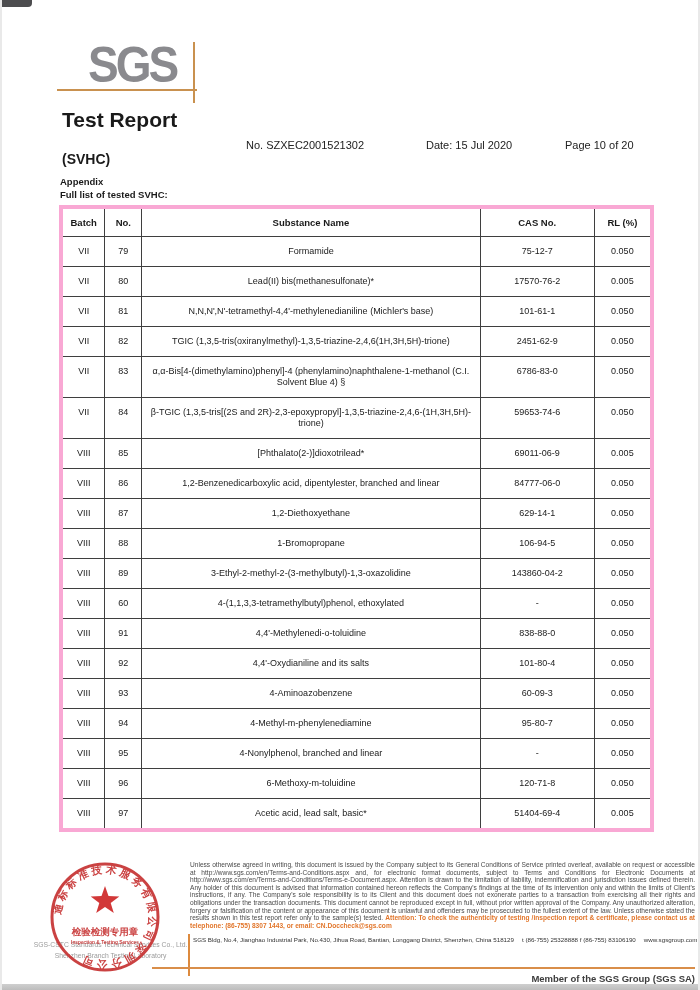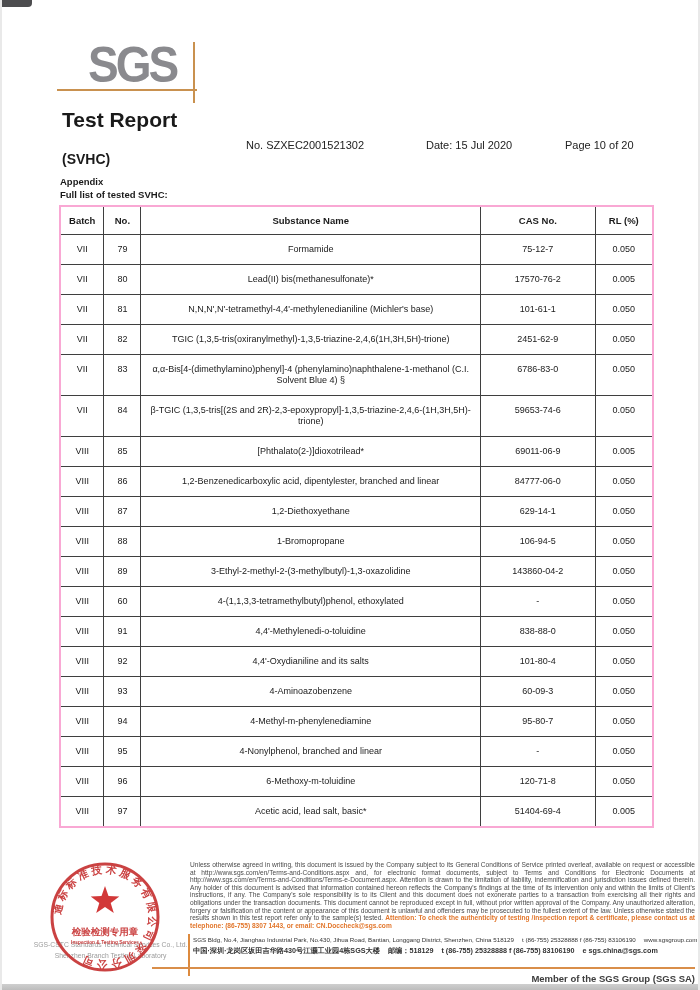--- a/index.html
+++ b/index.html
@@ -21,21 +21,21 @@
   .doc-title{position:absolute;left:60px;top:108px;font-size:21px;font-weight:bold;}
   .doc-subtitle{position:absolute;left:60px;top:151px;font-size:14px;font-weight:bold;}
   .meta{position:absolute;top:139px;font-size:11px;color:#222;}
   .meta-no{left:244px;} .meta-date{left:424px;} .meta-page{left:563px;}
   .appendix{position:absolute;left:58px;top:176px;font-size:9.5px;font-weight:bold;}
   .list-label{position:absolute;left:58px;top:189px;font-size:9.5px;font-weight:bold;}
 
   
   table.svhc{position:absolute;left:57px;top:205px;width:595px;border-collapse:collapse;font-size:9px;line-height:11px;}
   table.svhc th, table.svhc td{border:1px solid #3f3f3f;vertical-align:top;}
-  table.svhc{border:2px solid #f9a8d4;}
+  table.svhc{border:4px solid #f9a8d4;}
   table.svhc th{font-weight:bold;text-align:center;padding:8px 3px;font-size:9.5px;}
   table.svhc td{padding:9px 5px;}
   td.c-batch,td.c-no,td.c-cas,td.c-rl{text-align:center;}
   td.c-sub{text-align:center;}
 
   
   .disclaimer{position:absolute;left:188px;top:861px;width:505px;font-size:6.6px;line-height:7.6px;color:#4a4a4a;text-align:justify;}
   .attention{color:#e2762b;font-weight:bold;}
   .addr-block{position:absolute;left:191px;top:936px;width:502px;font-size:6.2px;color:#333;}
   .addr-row{display:flex;gap:8px;white-space:nowrap;align-items:baseline;margin-bottom:3px;}
@@ -245,25 +245,19 @@
   </svg>
 
   <div class="vrule"></div>
 
   <div class="addr-block">
     <div class="addr-row">
       <span>SGS Bldg, No.4, Jianghao Industrial Park, No.430, Jihua Road, Bantian, Longgang District, Shenzhen, China 518129</span>
       <span class="addr-contact">t (86-755) 25328888  f (86-755) 83106190</span>
       <span>www.sgsgroup.com.cn</span>
     </div>
-    <div class="addr-row addr-cn">
-      <span>中国·深圳·龙岗区坂田吉华路430号江灏工业园4栋SGS大楼</span>
-      <span>邮编：518129</span>
-      <span class="addr-contact">t (86-755) 25328888  f (86-755) 83106190</span>
-      <span>e sgs.china@sgs.com</span>
-    </div>
   </div>
 
   <div class="hrule"></div>
   <div class="member">Member of the SGS Group (SGS SA)</div>
 
   <div class="scan-strip-bottom"></div>
 </div>
 
 </body></html>

